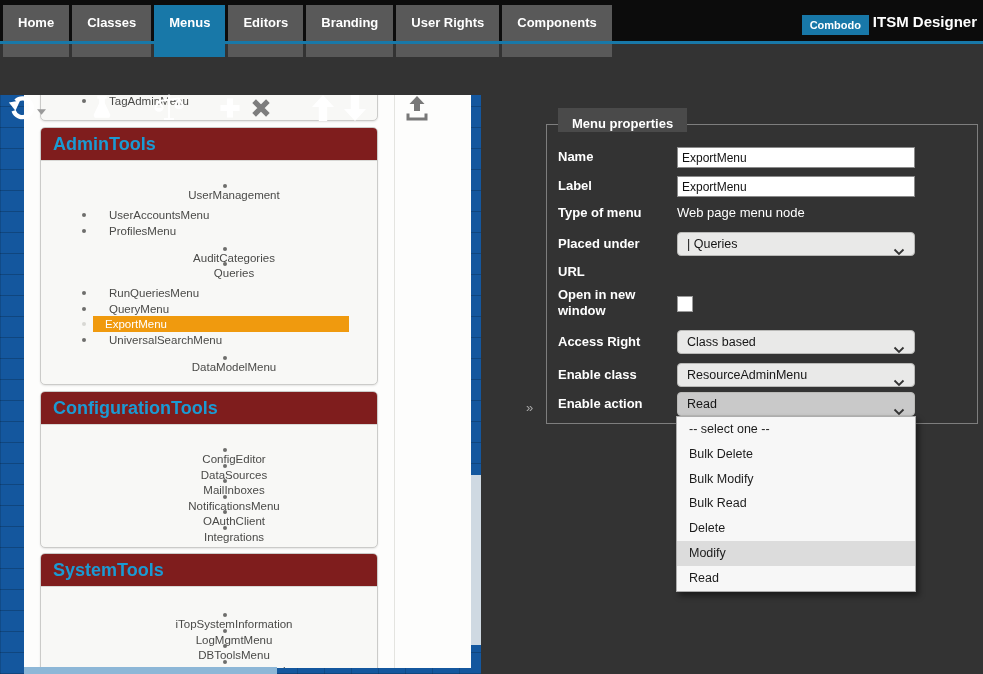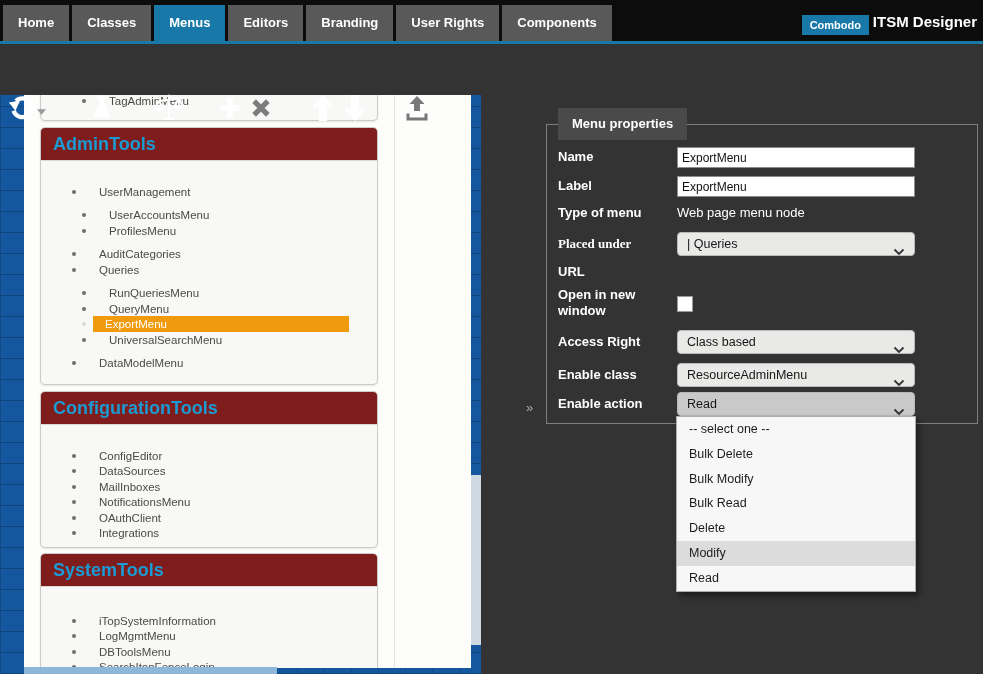--- a/index.html
+++ b/index.html
@@ -2,21 +2,21 @@
 <html><head>
 <meta charset="utf-8">
 <style>
   html,body{margin:0;padding:0;background:#1b1b1b;}
   .app{position:relative;width:983px;height:674px;overflow:hidden;
        font-family:"Liberation Sans",sans-serif;background:#14579E;}
 
   
   .hdr{position:absolute;left:0;top:0;width:983px;height:41px;background:#0c0c0c;z-index:10;}
   .tabs{position:absolute;left:3px;top:5px;display:flex;gap:3px;}
-  .tab{height:36px;line-height:36px;padding:0 15px;background:#595959;color:#fff;
+  .tab{height:52px;line-height:36px;padding:0 15px;background:#595959;color:#fff;
        font-weight:bold;font-size:13px;cursor:default;white-space:nowrap;}
   .tab.active{background:#1878A8;}
   .brand-badge{position:absolute;right:114px;top:15px;height:20px;line-height:20px;
        background:#1878A8;color:#fff;font-weight:bold;font-size:11px;padding:0 8px;box-sizing:border-box;}
   .app-title{position:absolute;right:6px;top:13px;color:#fff;font-weight:bold;font-size:15px;padding-left:41px;}
   .blue-line{position:absolute;left:0;top:41px;width:983px;height:3px;background:#1878A8;z-index:10;}
 
   
   .tbar{position:absolute;left:0;top:44px;width:983px;height:51px;background:#333;z-index:9;}
   .tbtn{position:absolute;top:50px;width:32px;height:32px;display:flex;align-items:center;justify-content:center;}
@@ -31,40 +31,40 @@
   .lpanel{position:absolute;left:24px;top:95px;width:447px;height:573px;background:#fdfdfc;overflow:hidden;z-index:2;}
   .lp-divider{position:absolute;left:370px;top:0;width:1px;height:100%;background:#e4e4e0;}
   .card{position:absolute;left:16px;width:338px;background:#f8f8f6;border:1px solid #cbcbc9;
         border-radius:5px;box-shadow:0 1px 2px rgba(0,0,0,.10);box-sizing:border-box;overflow:hidden;}
   .card-h{height:32px;line-height:32px;padding-left:12px;font-weight:bold;font-size:18px;
         color:#1B9AD3;border-bottom:1px solid #d8d8d5;background:#7f1d1d;}
   .items{padding:23px 0 12px 0;}
   .grp{margin-top:8px;}
   .grp:first-child{margin-top:0;}
   .row{display:flex;align-items:center;height:15.5px;font-size:11.5px;color:#4a4a48;cursor:default;}
-  .lvl1{padding-left:31px;}
+  .lvl1{padding-left:31px;flex-direction:column;}
   .lvl2{padding-left:41px;}
   .blt{width:4px;height:4px;border-radius:50%;background:#6e6e6c;flex:none;}
   .lbl{margin-left:19px;padding:1px 4px;white-space:nowrap;}
   .row.sel .blt{background:#d8d8d4;}
   .row.sel .lbl{margin-left:7px;padding:2px 4px 2px 12px;background:#F09A0E;color:#fff;flex:1;margin-right:28px;}
   .c1{top:-26px;height:52px;}
   .c2{top:32px;height:258px;}
   .c3{top:296px;height:157px;}
   .c4{top:458px;height:240px;}
   .c4 .items{padding-top:26px;}
 
   
   .strip-light{position:absolute;left:471px;top:475px;width:10px;height:170px;background:#CFD9E2;z-index:3;}
   .bottom-bar{position:absolute;left:24px;top:667px;width:253px;height:7px;background:#8DB7D7;z-index:3;}
 
   
   .rpanel{position:absolute;left:481px;top:95px;width:502px;height:579px;background:#333;z-index:2;}
   .fbox{position:absolute;left:546px;top:124px;width:430px;height:298px;border:1px solid #7e7e7e;z-index:4;}
-  .legend{position:absolute;left:558px;top:108px;height:32px;line-height:32px;padding:0 14px;
+  .legend{position:absolute;left:558px;top:108px;height:24px;line-height:32px;padding:0 14px;
         background:#4a4a4a;color:#fff;font-weight:bold;font-size:13px;z-index:5;}
   .flabel{position:absolute;left:558px;width:112px;color:#fff;font-weight:bold;font-size:13px;line-height:16px;z-index:5;}
   .fvalue-static{position:absolute;left:677px;color:#ffffff;font-size:13px;z-index:5;}
   .tinput{position:absolute;left:677px;width:238px;height:21px;background:#fff;border:1px solid #8a8a8a;
         font-family:"Liberation Sans",sans-serif;font-size:12px;color:#111;padding:0 4px;box-sizing:border-box;z-index:5;}
   .sel-box{position:absolute;left:677px;width:238px;height:24px;background:#e9e9e8;border:1px solid #b9b9b7;
         border-radius:4px;font-size:12.5px;color:#161616;line-height:22px;padding-left:9px;box-sizing:border-box;z-index:5;}
   .sel-box.open{background:#c9c9c9;}
   .sel-chev{position:absolute;right:9px;top:8px;}
   .cb{position:absolute;left:677px;top:296px;width:14px;height:14px;background:#fff;border:1px solid #9a9a9a;z-index:5;}
@@ -320,21 +320,21 @@
 
   <div class="flabel" style="top:178px;">Label</div>
   <div style="position:absolute;left:677px;top:176px;width:238px;height:21px;z-index:5;">
     <input class="tinput" style="left: 0px; top: 0px; width: 238px;" value="ExportMenu">
     <span class="flag"></span>
   </div>
 
   <div class="flabel" style="top:205px;">Type of menu</div>
   <div class="fvalue-static" style="top:205px;">Web page menu node</div>
 
-  <div class="flabel" style="top:236px;font-family:Liberation Serif, serif;">Placed under</div>
+  <div class="flabel" style="top:236px;">Placed under</div>
   <div class="sel-box" style="top:232px;">
     <span>| Queries</span>
     <span class="sel-chev">
       <svg width="12" height="8" viewBox="0 0 12 8">
           <path d="M1.5 1.5 L6 6 L10.5 1.5" stroke="#333" stroke-width="1.8" fill="none"></path>
         </svg>
     </span>
   </div>
 
   <div class="flabel" style="top:264px;">URL</div>

